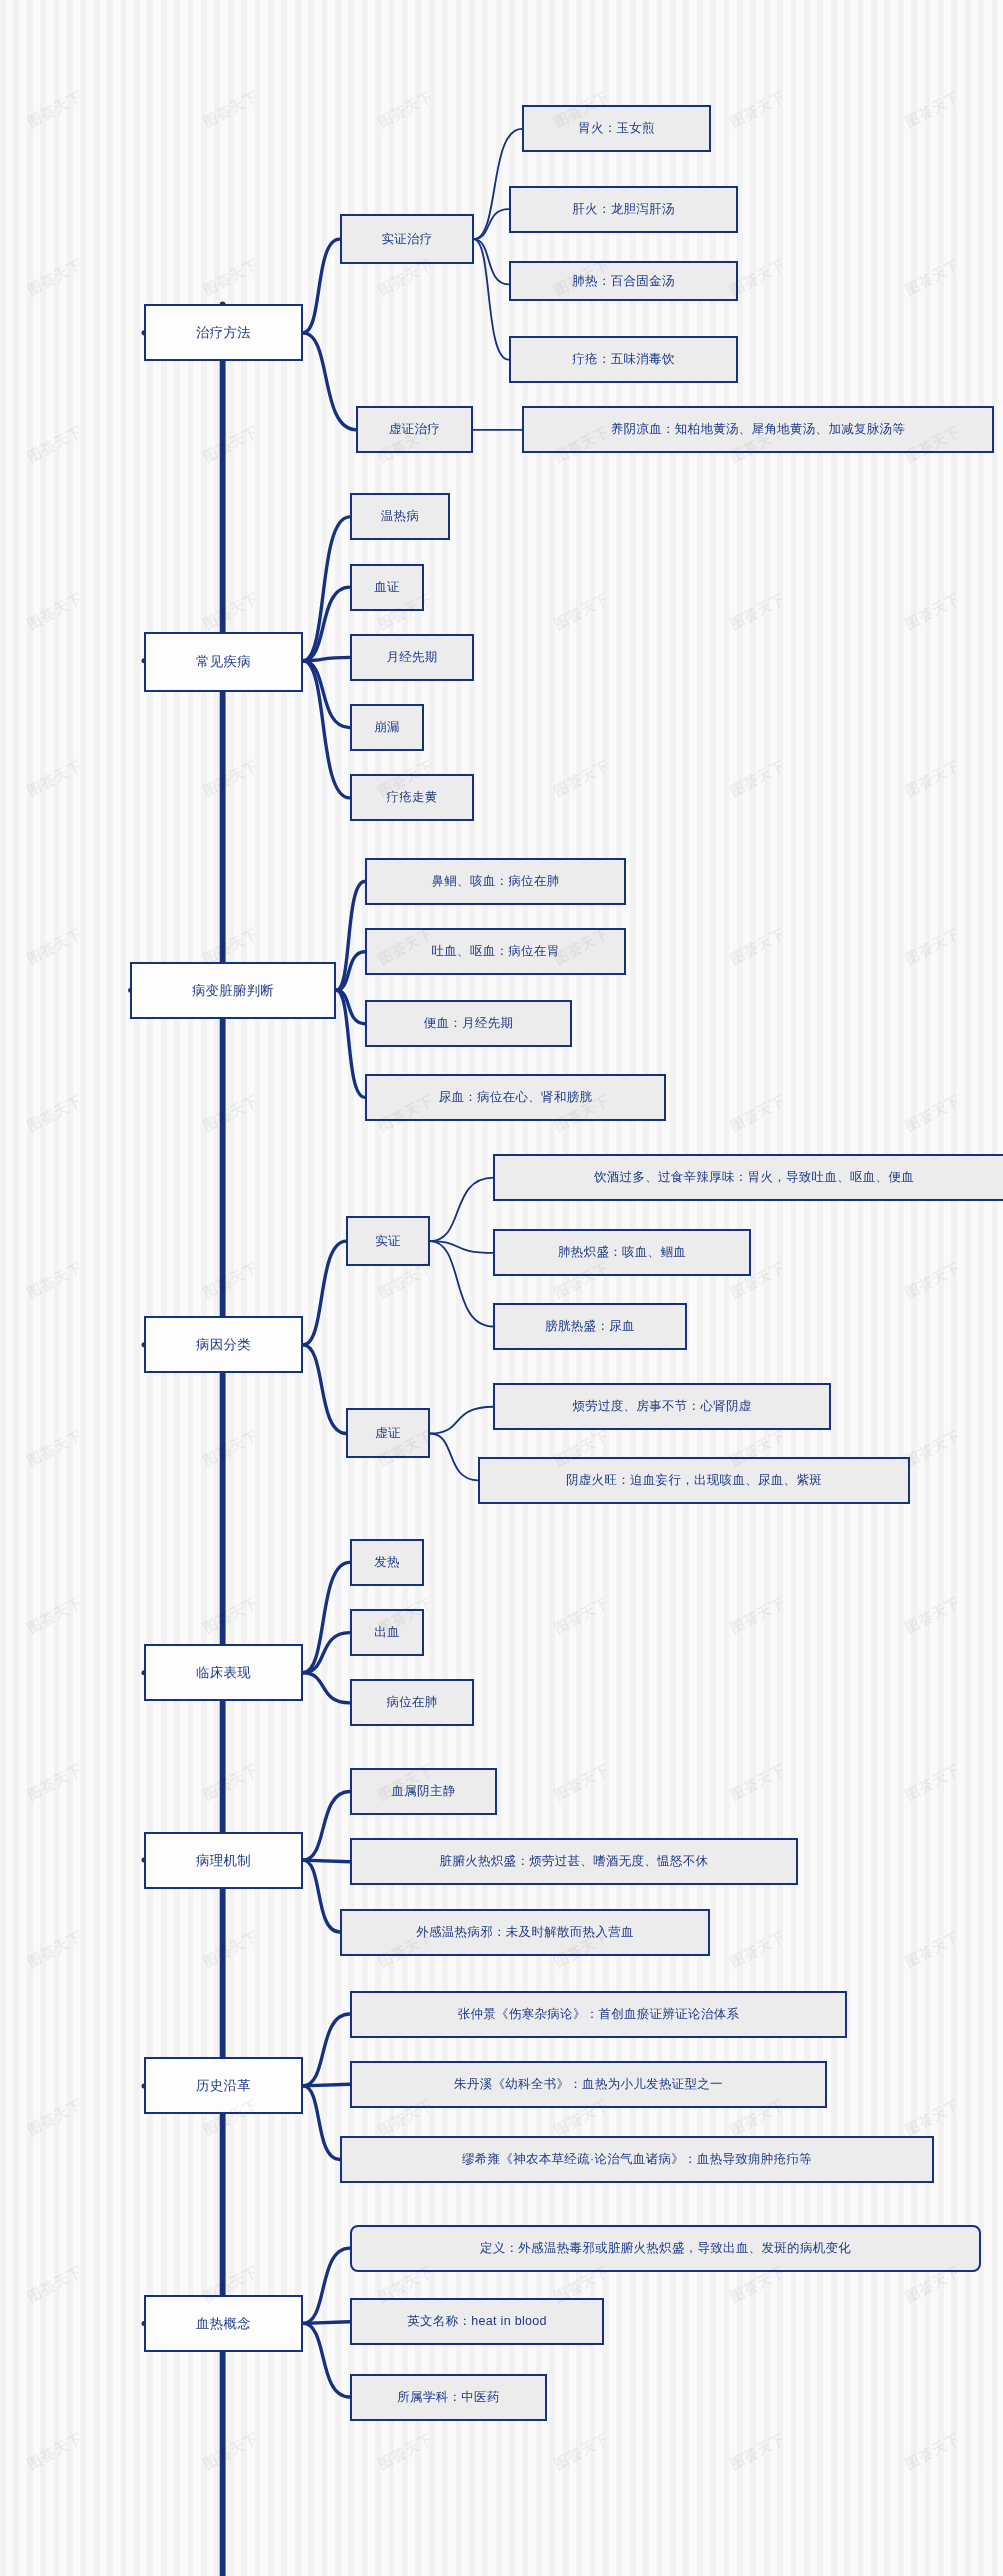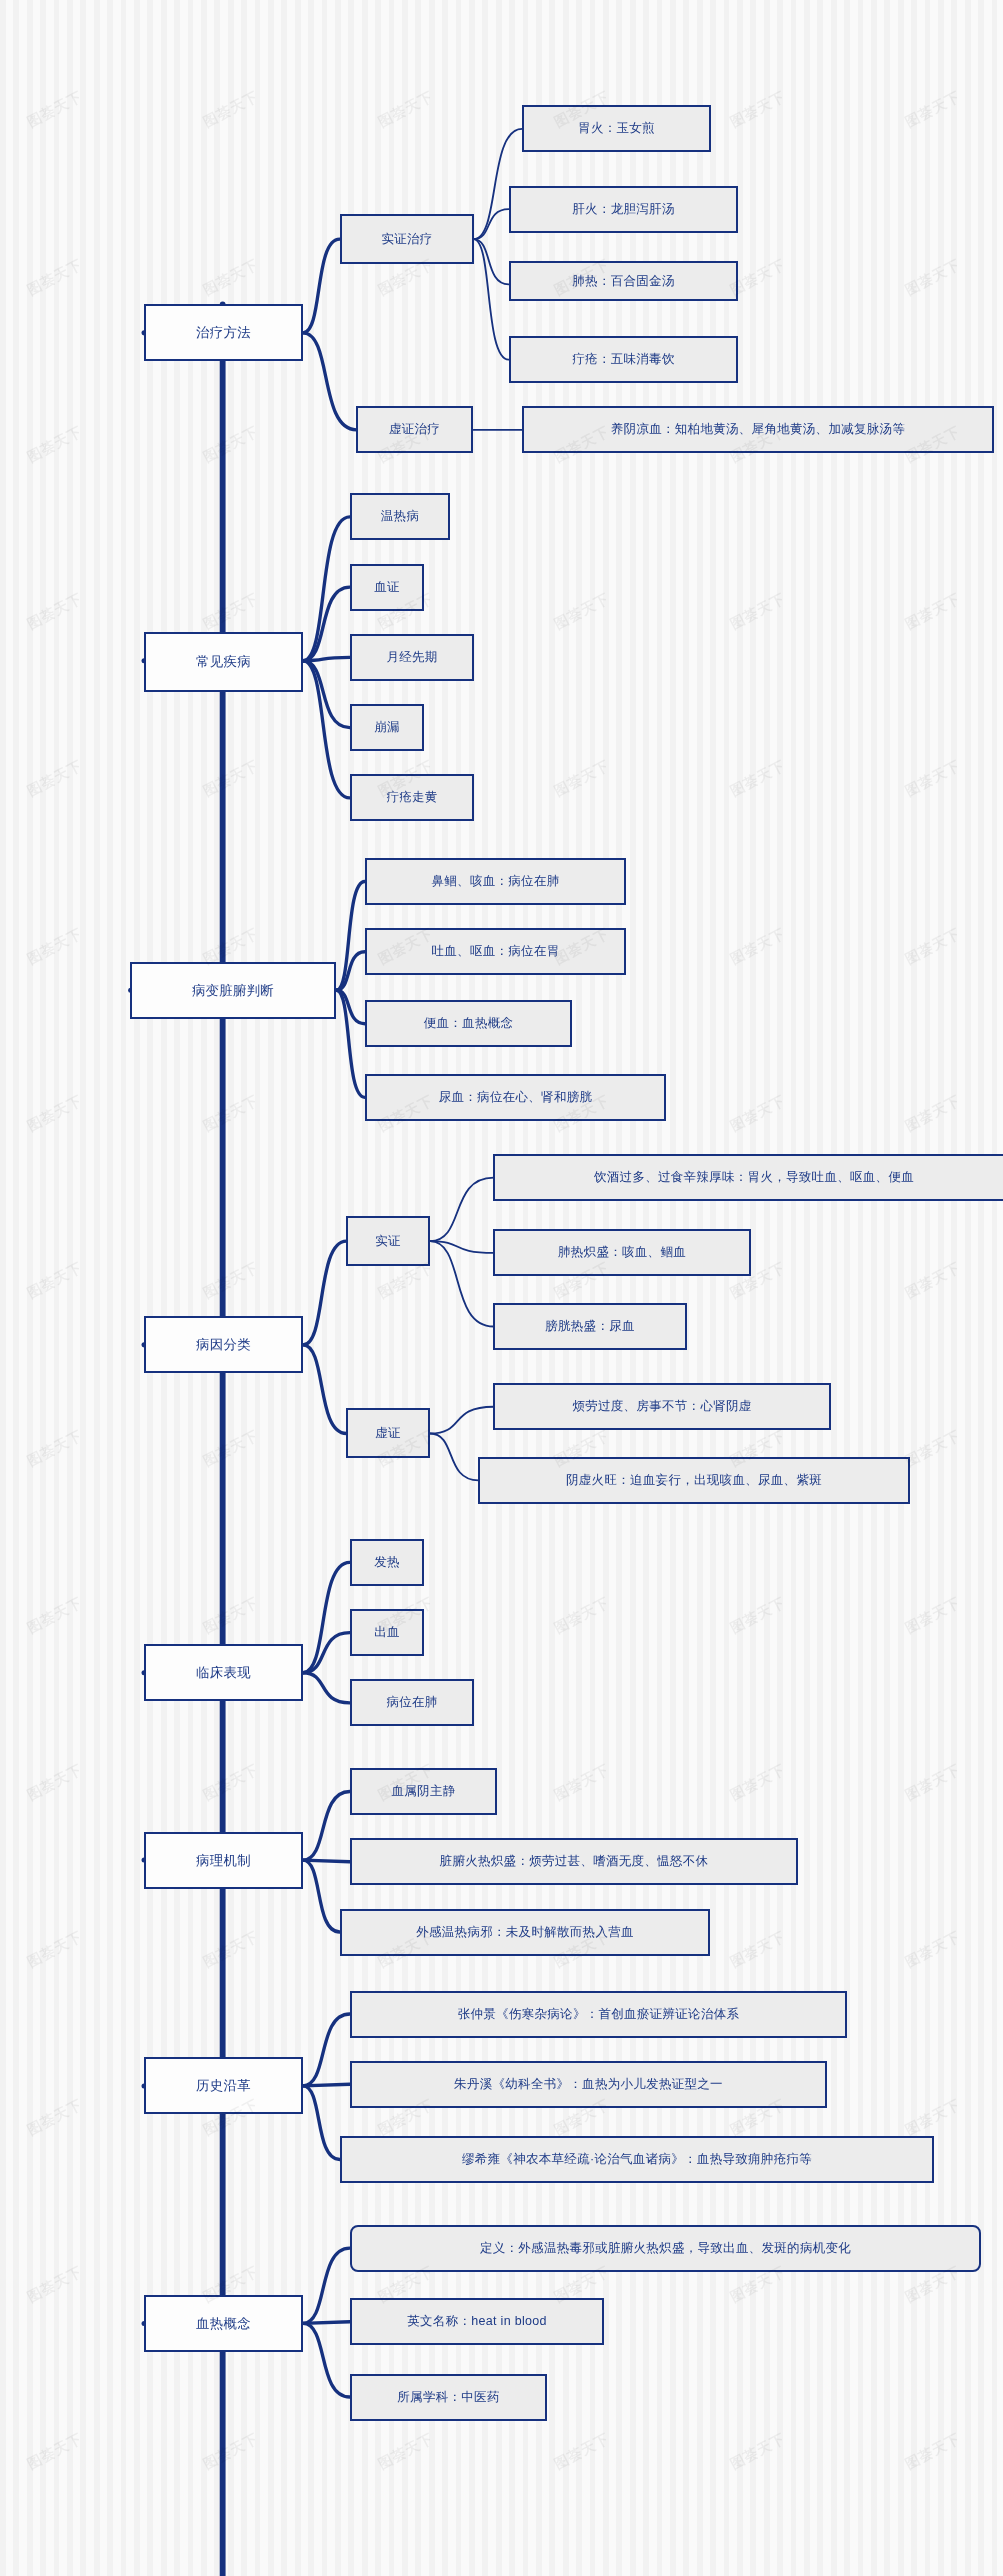--- a/index.html
+++ b/index.html
@@ -153,21 +153,21 @@
       <div class="node lvl1" style="left: 130px; top: 962px; min-width: 206px; height: 57px;">
         <span>病变脏腑判断</span>
       </div>
       <div class="node" style="left: 365px; top: 858px; min-width: 261px; height: 47px;">
         <span>鼻鲴、咳血：病位在肺</span>
       </div>
       <div class="node" style="left: 365px; top: 928px; min-width: 261px; height: 47px;">
         <span>吐血、呕血：病位在胃</span>
       </div>
       <div class="node" style="left: 365px; top: 1000px; min-width: 207px; height: 47px;">
-        <span>便血：血热概念</span>
+        <span>便血：月经先期</span>
       </div>
       <div class="node" style="left: 365px; top: 1074px; min-width: 301px; height: 47px;">
         <span>尿血：病位在心、肾和膀胱</span>
       </div>
       <div class="node lvl1" style="left: 144px; top: 1316px; min-width: 159px; height: 57px;">
         <span>病因分类</span>
       </div>
       <div class="node" style="left: 346px; top: 1216px; min-width: 84px; height: 50px; justify-content: center;">
         <span>实证</span>
       </div>

